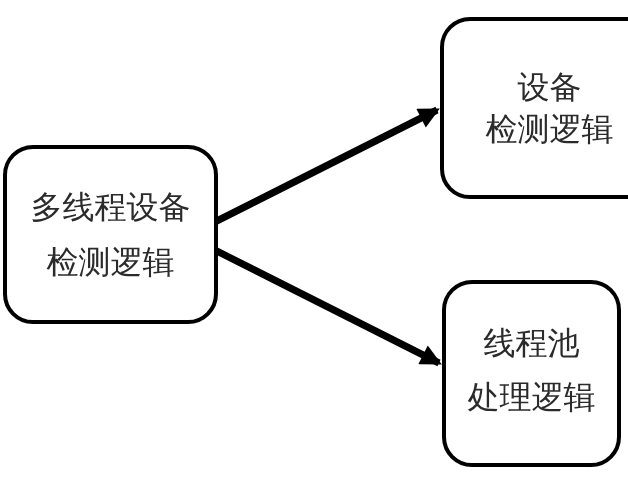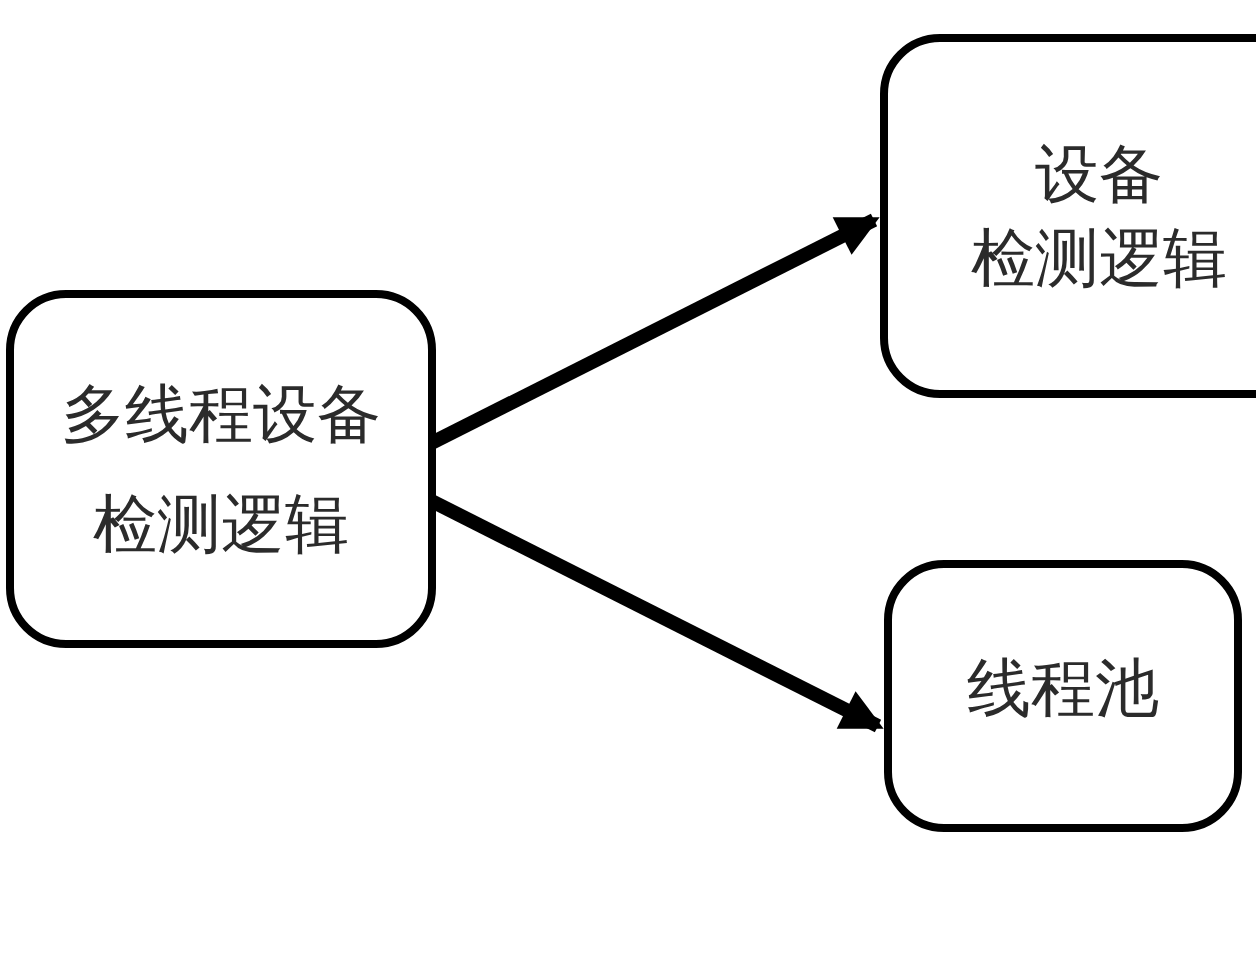--- a/index.html
+++ b/index.html
@@ -44,21 +44,21 @@
     left: 440px;
     top: 17px;
     width: 219px;
     height: 182px;
   }
   #node-device .line { line-height: 42px; }
   #node-threadpool {
     left: 442px;
     top: 280px;
     width: 179px;
-    height: 136px;
+    height: 187px;
   }
   #node-threadpool .line { line-height: 54px; }
   #node-threadpool .inner { transform: translateY(-4px); }
   .connector-layer {
     position: absolute;
     left: 0;
     top: 0;
     width: 628px;
     height: 482px;
     z-index: 1;
@@ -90,16 +90,17 @@
   <div class="node" id="node-device">
     <div class="inner">
       <div class="line">设备</div>
       <div class="line">检测逻辑</div>
     </div>
   </div>
 
   <div class="node" id="node-threadpool">
     <div class="inner">
       <div class="line">线程池</div>
+      <div class="line">处理逻辑</div>
     </div>
   </div>
 
 </div>
 
 </body></html>

